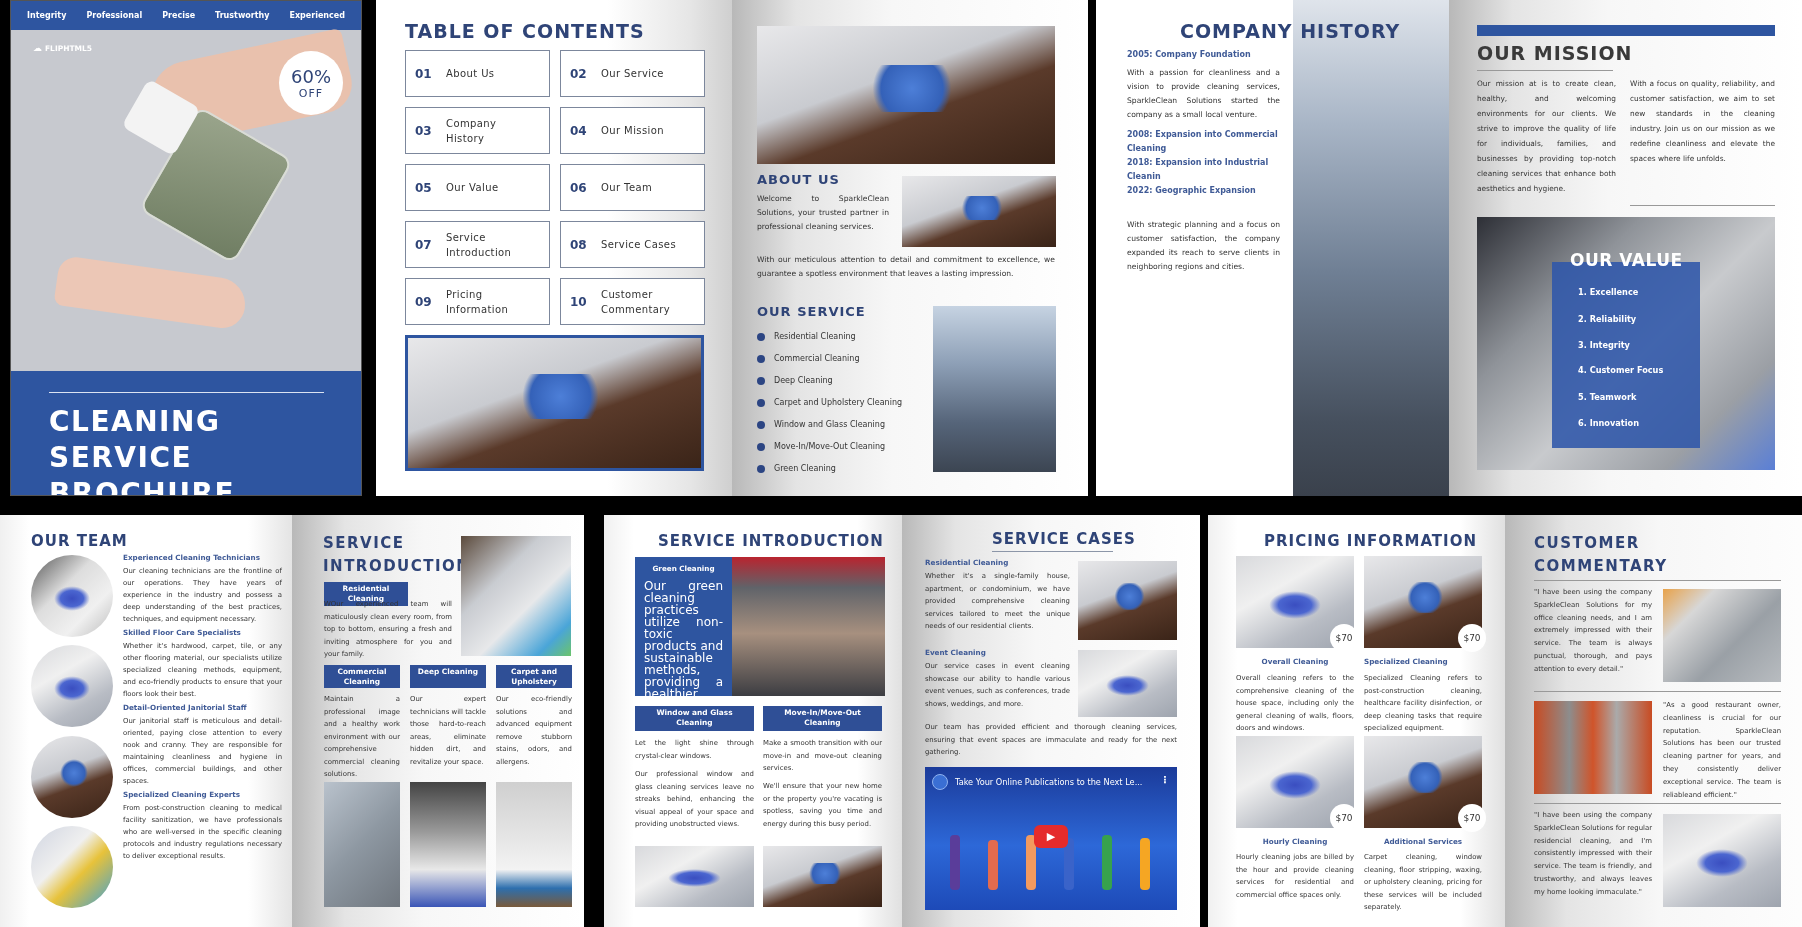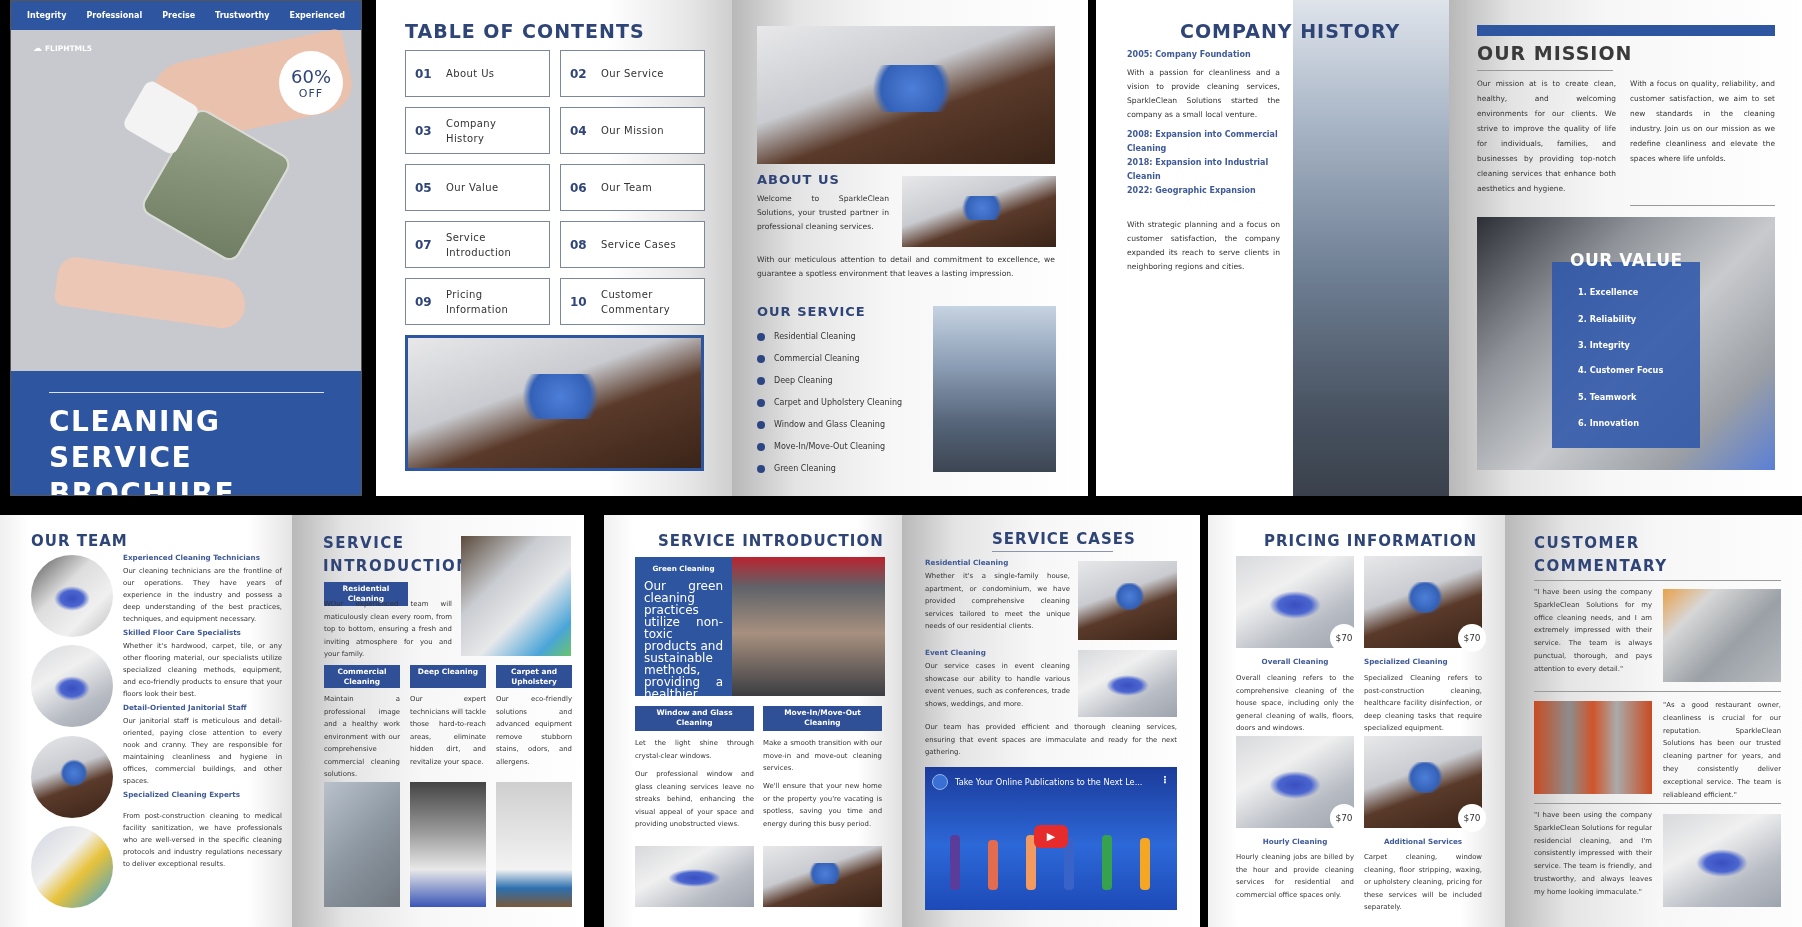--- a/index.html
+++ b/index.html
@@ -170,21 +170,21 @@
     <div class="circle ph-glove" style="left:31px;top:221px"></div>
     <div class="circle" style="left:31px;top:311px;background:linear-gradient(135deg,#cfd4e0 0%,#f0f0f0 40%,#e7c23a 60%,#3c9fd6 100%)"></div>
     <div style="position:absolute;left:123px;top:37px;width:159px">
       <div style="color:#3f5a96;font-weight:bold;font-size:7.2px;line-height:12px">Experienced Cleaning Technicians</div>
       <div class="body-t" style="font-size:6.9px;line-height:12px;margin:1px 0 2px">Our cleaning technicians are the frontline of our operations. They have years of experience in the industry and possess a deep understanding of the best practices, techniques, and equipment necessary.</div>
       <div style="color:#3f5a96;font-weight:bold;font-size:7.2px;line-height:12px">Skilled Floor Care Specialists</div>
       <div class="body-t" style="font-size:6.9px;line-height:12px;margin:1px 0 2px">Whether it's hardwood, carpet, tile, or any other flooring material, our specialists utilize specialized cleaning methods, equipment, and eco-friendly products to ensure that your floors look their best.</div>
       <div style="color:#3f5a96;font-weight:bold;font-size:7.2px;line-height:12px">Detail-Oriented Janitorial Staff</div>
       <div class="body-t" style="font-size:6.9px;line-height:12px;margin:1px 0 2px">Our janitorial staff is meticulous and detail-oriented, paying close attention to every nook and cranny. They are responsible for maintaining cleanliness and hygiene in offices, commercial buildings, and other spaces.</div>
       <div style="color:#3f5a96;font-weight:bold;font-size:7.2px;line-height:12px">Specialized Cleaning Experts</div>
-      <div class="body-t" style="font-size:6.9px;line-height:12px;margin:9px 0 2px">From post-construction cleaning to medical facility sanitization, we have professionals who are well-versed in the specific cleaning protocols and industry regulations necessary to deliver exceptional results.</div>
+      <div class="body-t" style="font-size:6.9px;line-height:12px;margin:1px 0 2px">From post-construction cleaning to medical facility sanitization, we have professionals who are well-versed in the specific cleaning protocols and industry regulations necessary to deliver exceptional results.</div>
     </div>
   </div>
   <div class="page grad-l" style="left:292px;width:292px">
     <div class="h-title" style="position:absolute;left:31px;top:17px;font-size:15px;line-height:23px;letter-spacing:1.5px">
       <div>SERVICE</div>
       <div>INTRODUCTION</div>
     </div>
     <div class="blue-tag" style="position:absolute;left:32px;top:67px;width:84px">Residential Cleaning</div>
     <div class="body-t" style="position:absolute;left:32px;top:83px;width:128px;font-size:6.9px;line-height:12.5px">WOur experienced team will maticulously clean every room, from top to bottom, ensuring a fresh and inviting atmosphere for you and your family.</div>
     <div class="photo" style="left:169px;top:21px;width:110px;height:120px;background:linear-gradient(135deg,#5b4a3c 0%,#c9ccd1 35%,#e7e8ea 60%,#4aa5d8 85%,#6bc46b 100%)"></div>

